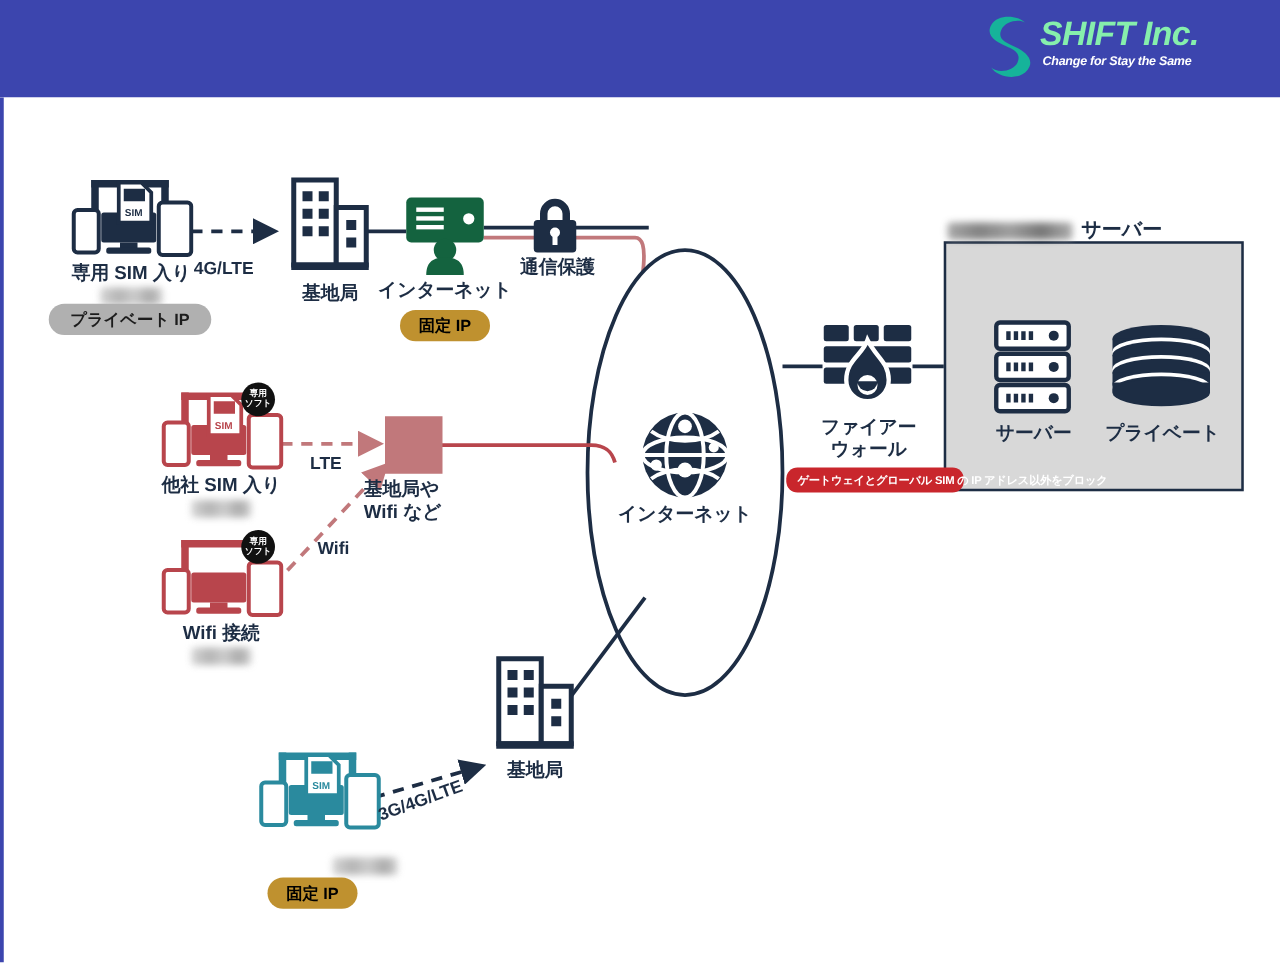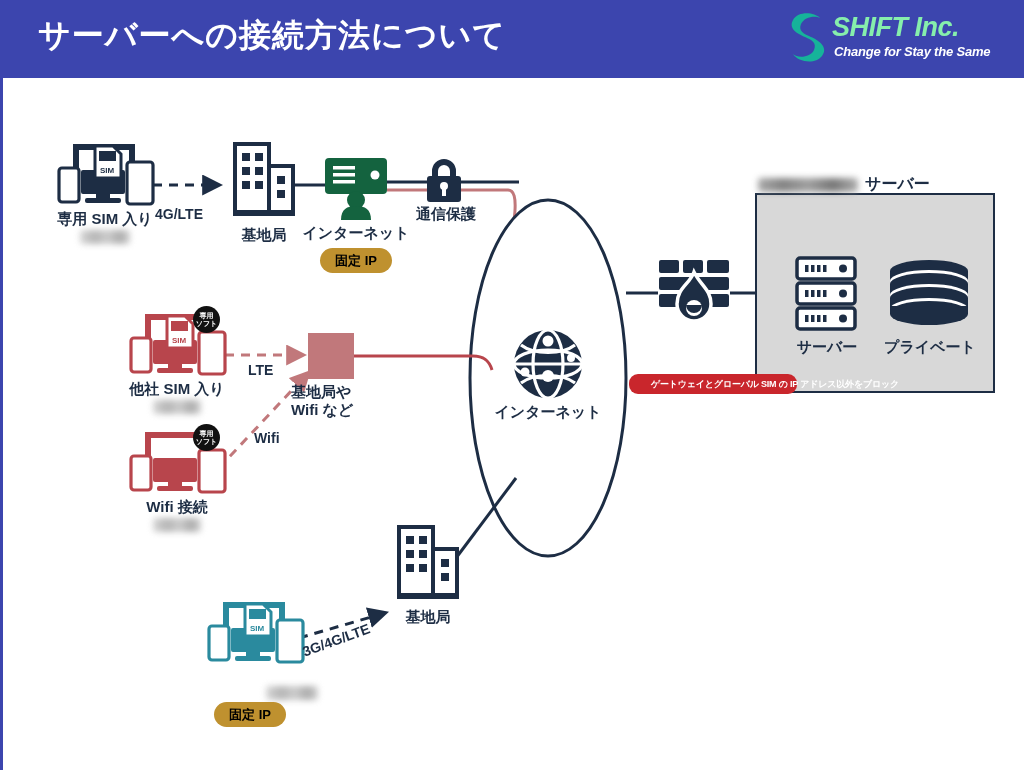--- a/index.html
+++ b/index.html
@@ -24,21 +24,21 @@
   #logo-wrap{position:absolute;right:20px;top:8px;width:220px;height:62px;}
   #logo-s{position:absolute;left:0;top:2px;width:48px;height:56px;}
   #logo-name{
     position:absolute;left:48px;top:4px;
     font-size:27px;font-weight:700;font-style:italic;color:#86efac;
     letter-spacing:-0.5px;white-space:nowrap;
     font-family:"Liberation Sans","DejaVu Sans",sans-serif;
   }
   #logo-tag{
     position:absolute;left:50px;top:36px;
-    font-size:13px;font-style:italic;font-weight:700;color:#fff;
+    font-size:10px;font-style:italic;font-weight:700;color:#fff;
     white-space:nowrap;letter-spacing:-0.2px;
   }
 
   
   #canvas{
     position:absolute;left:0;top:78px;width:1024px;height:692px;
     background:#ffffff;border-left:3px solid #3c45ae;box-sizing:border-box;
   }
   #edges{position:absolute;left:0;top:0;width:1024px;height:692px;}
 
@@ -51,21 +51,21 @@
 
   .badge{
     position:absolute;border-radius:13px;text-align:center;
     font-size:13px;font-weight:700;line-height:25px;height:25px;
     white-space:nowrap;
   }
   .badge-grey{background:#b0b0b0;color:#1c1c1c;}
   .badge-gold{background:#bf912f;color:#000000;}
   .badge-red{
     background:#c9262c;color:#ffffff;border-radius:9px;
-    font-size:9px;line-height:12px;padding:4px 22px;height:auto;
+    font-size:9px;line-height:12px;padding:4px 9px;height:auto;
     font-weight:700;letter-spacing:-0.2px;
   }
 
   
   .blur{
     position:absolute;border-radius:3px;
     background:linear-gradient(90deg,#cfcfcf,#a8a8a8 30%,#c4c4c4 55%,#9d9d9d 80%,#cacaca);
     filter:blur(3px);opacity:.85;
   }
   .blur-dark{
@@ -90,21 +90,20 @@
     position:absolute;font-size:14px;font-weight:700;color:#1d2d44;white-space:nowrap;
   }
   .edge-lbl-rot{transform:rotate(-20deg);transform-origin:left center;}
 </style>
 </head>
 <body>
 
 <div id="slide">
 
   <div id="header">
-    <div id="header-title">サーバーへの接続方法について</div>
 
     <div id="logo-wrap">
       <svg id="logo-s" viewBox="0 0 48 56">
         <path d="M36 8 C30 2 14 1 9 10 C4 19 14 24 21 27 C28 30 33 33 30 40 C27 47 14 49 9 44
                  C14 52 31 55 38 46 C45 37 34 30 27 27 C20 24 14 21 17 14 C20 7 31 5 36 8 Z" fill="#16b39a"></path>
       </svg>
       <div id="logo-name">SHIFT Inc.</div>
       <div id="logo-tag">Change for Stay the Same</div>
     </div>
   </div>
@@ -166,20 +165,21 @@
 
         <rect x="72" y="22" width="26" height="42" rx="3" fill="#fff" stroke="#1d2d44" stroke-width="3.2"></rect>
 
         <path d="M40 6 h18 l8 8 v24 h-26 z" fill="#fff" stroke="#1d2d44" stroke-width="3"></path>
         <rect x="44" y="11" width="17" height="10" fill="#1d2d44"></rect>
         <text x="52" y="33" font-size="8" font-weight="700" fill="#1d2d44" text-anchor="middle" font-family="Liberation Sans, sans-serif">SIM</text>
       </svg>
     </div>
     <div class="lbl lbl-jp" style="left:32px;top:132px;width:140px;">専用 SIM 入り</div>
     <div class="blur" style="left:77px;top:152px;width:50px;height:14px;"></div>
+    <div class="badge badge-grey" style="left:36px;top:165px;width:130px;">プライベート IP</div>
 
     <div class="node" style="left:228px;top:62px;width:66px;height:78px;">
       <svg viewBox="0 0 66 78" width="66" height="78">
         <rect x="4" y="4" width="34" height="68" fill="#fff" stroke="#1d2d44" stroke-width="4"></rect>
         <rect x="38" y="26" width="24" height="46" fill="#fff" stroke="#1d2d44" stroke-width="4"></rect>
         <rect x="2" y="70" width="62" height="6" fill="#1d2d44"></rect>
         <rect x="11" y="13" width="8" height="8" fill="#1d2d44"></rect>
         <rect x="24" y="13" width="8" height="8" fill="#1d2d44"></rect>
         <rect x="11" y="27" width="8" height="8" fill="#1d2d44"></rect>
         <rect x="24" y="27" width="8" height="8" fill="#1d2d44"></rect>
@@ -323,20 +323,22 @@
           <rect x="38" y="21" width="34" height="13" rx="2"></rect>
           <rect x="2" y="38" width="20" height="13" rx="2"></rect>
           <rect x="26" y="38" width="20" height="13" rx="2"></rect>
           <rect x="50" y="38" width="22" height="13" rx="2"></rect>
         </g>
         <path d="M37 16 C33 28 20 32 20 48 a17 17 0 0 0 34 0 C54 34 44 30 37 16 Z" fill="#1d2d44" stroke="#ffffff" stroke-width="3.5"></path>
         <circle cx="37" cy="52" r="8" fill="#ffffff"></circle>
         <path d="M29 49 a8 8 0 0 0 16 0 z" fill="#1d2d44"></path>
       </svg>
     </div>
+    <div class="lbl lbl-jp" style="left:640px;top:255px;width:104px;">ファイアー
+ウォール</div>
     <div class="badge badge-red" style="left:626px;top:296px;width:124px;">ゲートウェイとグローバル SIM
 の IP アドレス以外をブロック</div>
 
     <div class="node" style="left:791px;top:178px;width:64px;height:76px;">
       <svg viewBox="0 0 64 76" width="64" height="76">
         <g>
           <rect x="3" y="2" width="58" height="21" rx="3" fill="#fff" stroke="#1d2d44" stroke-width="3.5"></rect>
           <rect x="3" y="27" width="58" height="21" rx="3" fill="#fff" stroke="#1d2d44" stroke-width="3.5"></rect>
           <rect x="3" y="52" width="58" height="21" rx="3" fill="#fff" stroke="#1d2d44" stroke-width="3.5"></rect>
         </g>

